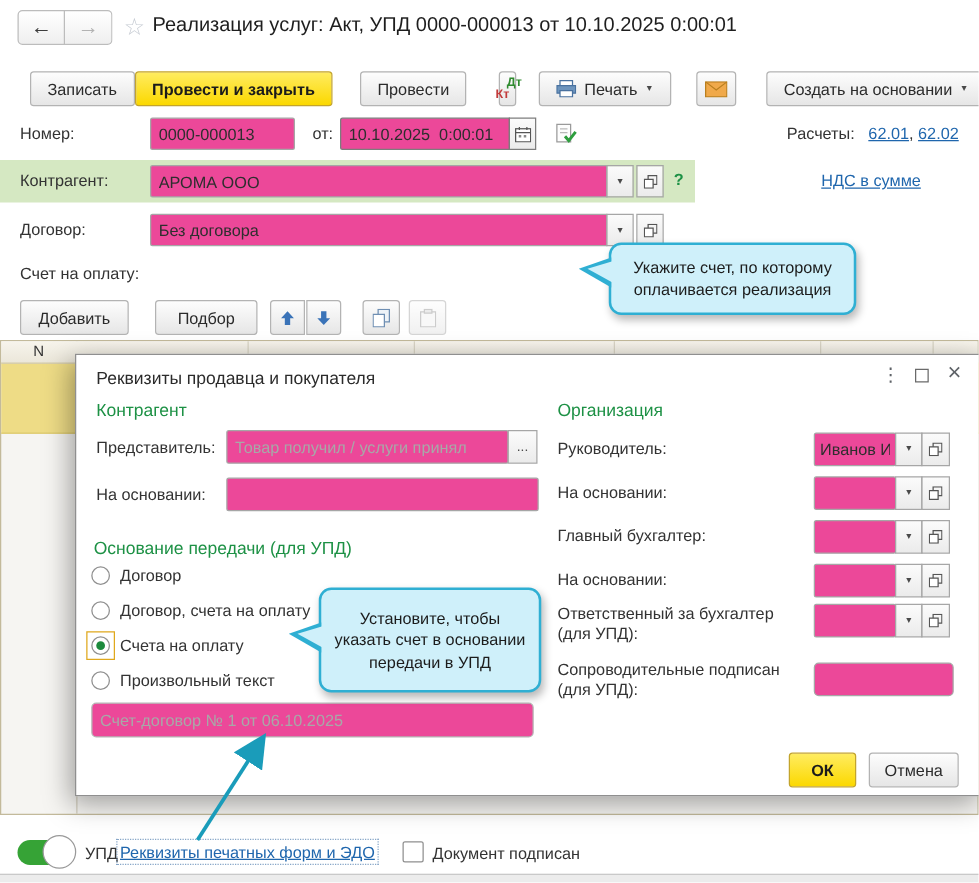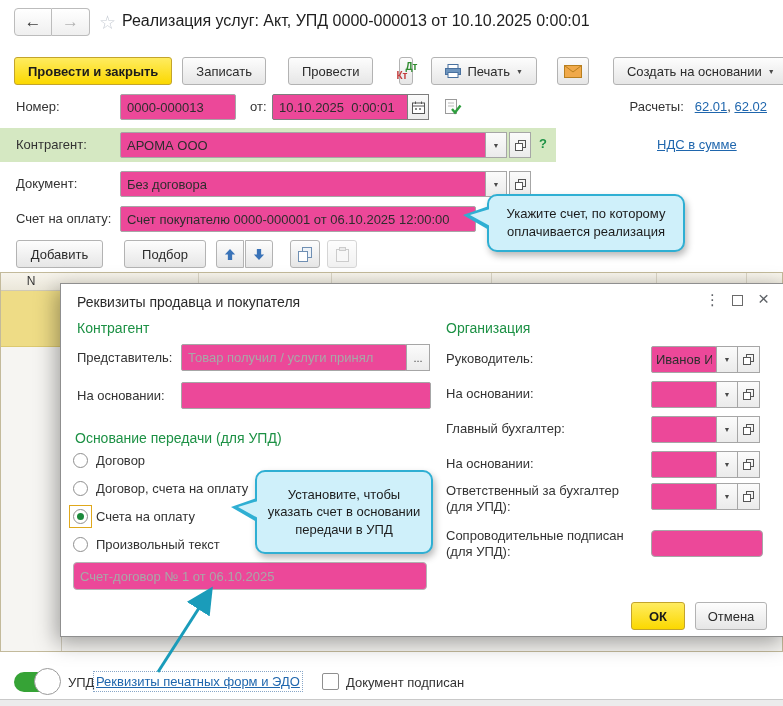--- a/index.html
+++ b/index.html
@@ -93,22 +93,22 @@
 <div id="app">
 
   <div id="nav" class="abs">
     <div id="nav-back" class="navbtn">←</div>
     <div id="nav-fwd" class="navbtn">→</div>
   </div>
   <div id="star" class="abs">☆</div>
   <div id="title" class="abs">Реализация услуг: Акт, УПД 0000-000013 от 10.10.2025 0:00:01</div>
 
   <div id="toolbar">
+    <div class="btn" id="btn-save">Записать</div>
     <div class="btn btn-yellow">Провести и закрыть</div>
-    <div class="btn" id="btn-save">Записать</div>
     <div class="btn" id="btn-post">Провести</div>
     <div class="btn icon-btn" id="btn-dtkt">
       <span class="dt">Дт</span>
       <span class="kt">Кт</span>
     </div>
     <div class="btn" id="btn-print">
       <svg width="16" height="14" viewBox="0 0 16 14">
         <rect x="3" y="0.5" width="10" height="4" fill="#fff" stroke="#49719f"></rect>
         <rect x="0.5" y="4.5" width="15" height="6" fill="#6d94bd" stroke="#49719f"></rect>
         <rect x="3" y="8.5" width="10" height="5" fill="#fff" stroke="#49719f"></rect>
@@ -171,36 +171,35 @@
       <svg width="11" height="11" viewBox="0 0 11 11">
         <rect x="3.5" y="0.5" width="7" height="7" fill="none" stroke="#555"></rect>
         <rect x="0.5" y="3.5" width="7" height="7" fill="#fff" stroke="#555"></rect>
       </svg>
     </div>
     <span class="abs" style="left:539px;top:8px;color:#1d9145;font-weight:bold;cursor:pointer;">?</span>
   </div>
   <span class="link abs" style="left:657px;top:137px;">НДС в сумме</span>
 
   <div id="row-dog" class="row">
-    <span class="lbl abs" style="left:16px;top:6px;">Документ:</span>
+    <span class="lbl abs" style="left:16px;top:6px;">Договор:</span>
     <input class="tfield abs" style="left: 120px; top: 1px; width: 366px; border-radius: 2px 0px 0px 2px;" value="Без договора">
     <div class="sq-btn abs" style="left:485px;top:1px;">
         <span>▼</span>
       </div>
     <div class="sq-btn abs" style="left:509px;top:1px;">
       <svg width="11" height="11" viewBox="0 0 11 11">
         <rect x="3.5" y="0.5" width="7" height="7" fill="none" stroke="#555"></rect>
         <rect x="0.5" y="3.5" width="7" height="7" fill="#fff" stroke="#555"></rect>
       </svg>
     </div>
   </div>
 
   <div id="row-inv" class="row">
     <span class="lbl abs" style="left:16px;top:6px;">Счет на оплату:</span>
-    <input class="tfield abs" style="left: 120px; top: 1px; width: 356px;" value="Счет покупателю 0000-000001 от 06.10.2025 12:00:00">
   </div>
 
   <div id="tt1" class="callout" style="left:487px;top:194px;width:198px;height:58px;">
     <span>Укажите счет, по которому оплачивается реализация</span>
   </div>
 
   <div id="cmds" class="row">
     <div class="btn abs" style="left:16px;top:0;width:87px;">Добавить</div>
     <div class="btn abs" style="left:124px;top:0;width:82px;">Подбор</div>
     <div class="btn icon-btn abs" style="left:216px;top:0;width:28px;border-radius:3px 0 0 3px;">

